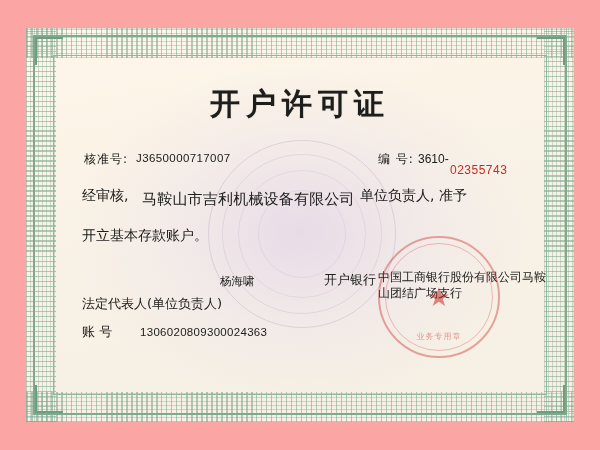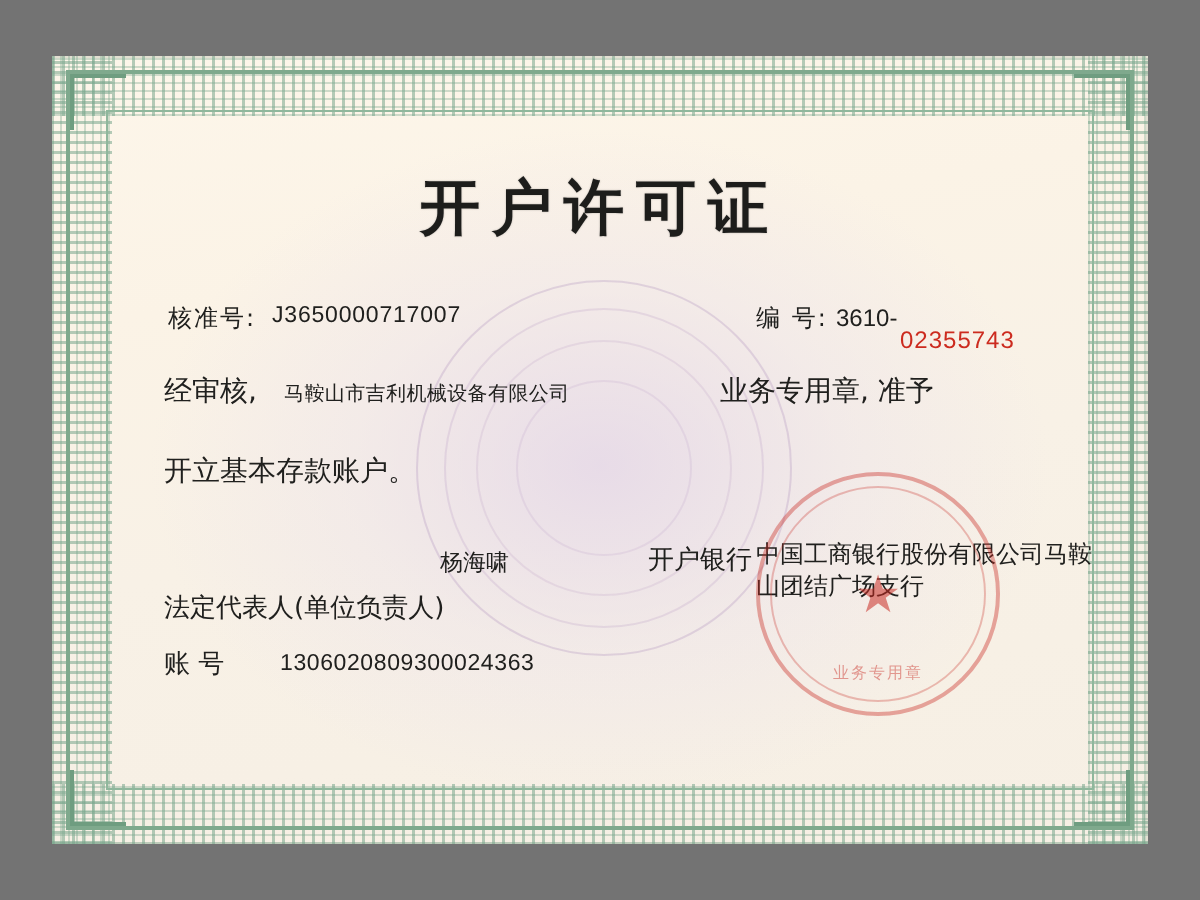--- a/index.html
+++ b/index.html
@@ -12,21 +12,21 @@
     background: #ffffff;
     font-family: "Liberation Sans", sans-serif;
     overflow: hidden;
   }
 
   
   #page {
     position: relative;
     width: 600px;
     height: 450px;
-    background: #737373;
+    background: #fca5a5;
   }
 
   
   #certificate {
     position: absolute;
     left: 26px;
     top: 28px;
     width: 548px;
     height: 394px;
     background:
@@ -148,21 +148,21 @@
   .body-line {
     position: relative;
     margin-top: 18px;
     height: 22px;
     font-family: "DejaVu Sans", sans-serif;
     font-size: 14px;
   }
   .l1-a { position: absolute; left: 22px; top: 0; }
   .l1-company {
     position: absolute; left: 82px; top: 3px;
-    font-size: 10px;
+    font-size: 15px;
     letter-spacing: 0.2px;
   }
   .l1-b { position: absolute; left: 300px; top: 0; }
   .l2 { position: absolute; left: 22px; top: 0; }
 
   .row-rep {
     position: relative;
     margin-top: 20px;
     height: 34px;
     font-family: "DejaVu Sans", sans-serif;
@@ -278,21 +278,21 @@
         <span class="approve-label">核准号:</span>
         <span class="approve-value">J3650000717007</span>
         <span class="serial-label">编 号:</span>
         <span class="serial-prefix">3610-</span>
         <span class="serial-number">02355743</span>
       </div>
 
       <div class="body-line">
         <span class="l1-a">经审核,</span>
         <span class="l1-company">马鞍山市吉利机械设备有限公司</span>
-        <span class="l1-b">业务专用章, 准予</span>
+        <span class="l1-b">单位负责人, 准予</span>
       </div>
 
       <div class="body-line">
         <span class="l2">开立基本存款账户。</span>
       </div>
 
       <div class="row-rep">
         <span class="rep-label">法定代表人(单位负责人)</span>
         <span class="rep-value">杨海啸</span>
         <span class="bank-label">开户银行</span>

